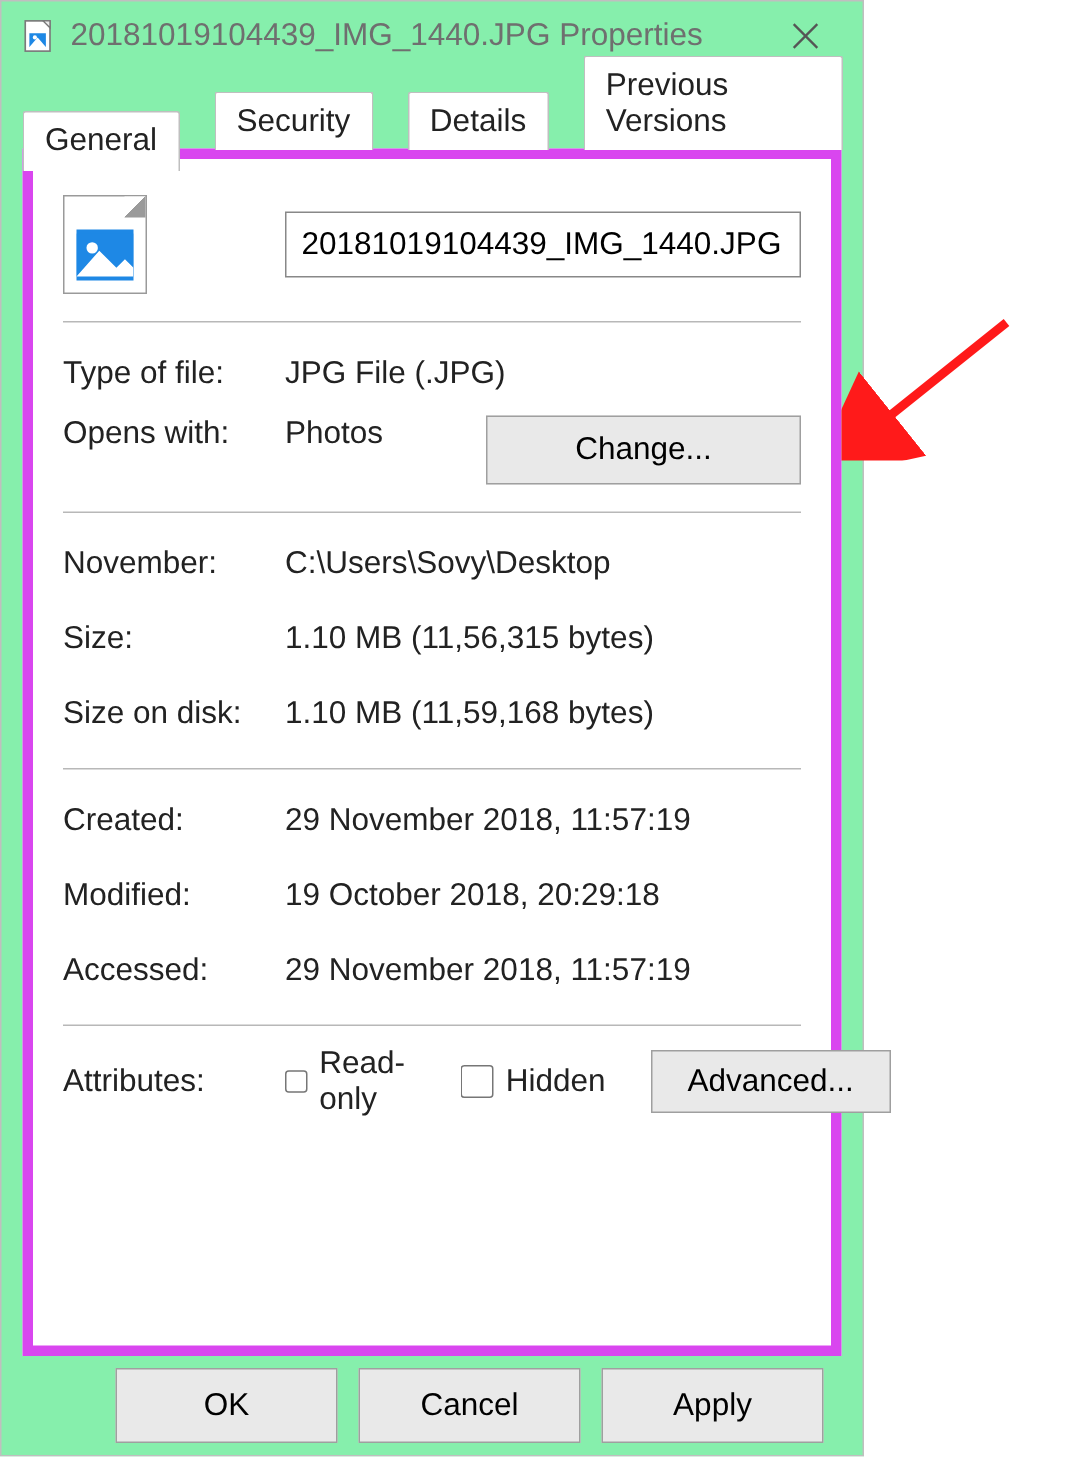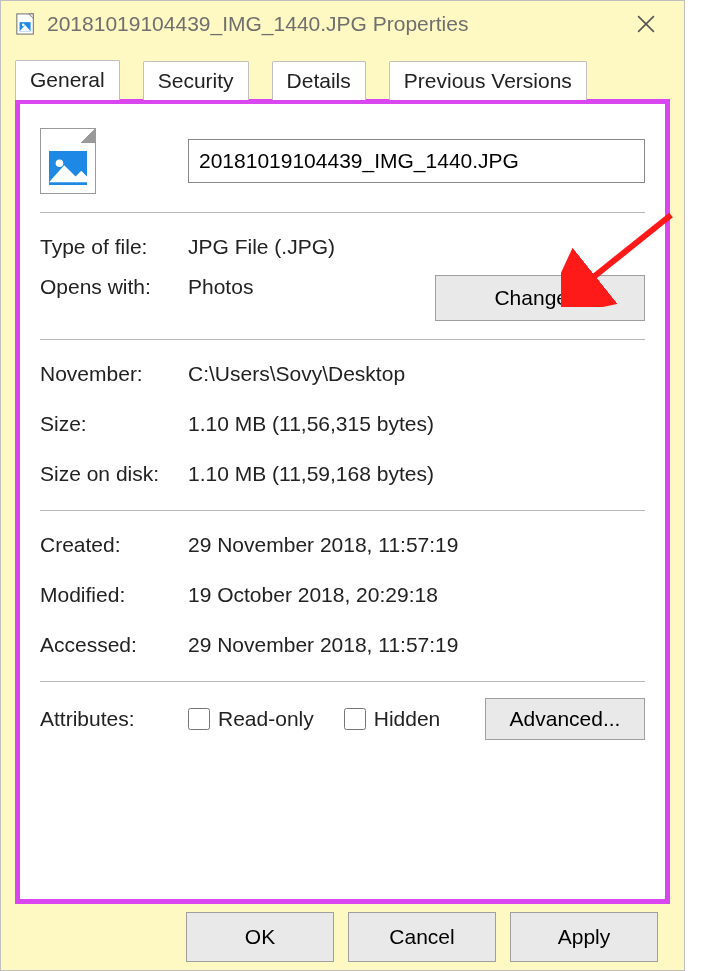--- a/index.html
+++ b/index.html
@@ -7,27 +7,27 @@
     padding: 0;
     width: 720px;
     height: 971px;
     font-family: "Segoe UI", Tahoma, sans-serif;
     font-size: 20px;
     color: #222;
     background: #fff;
     overflow: hidden;
   }
   .window {
-    width: 685px;
+    width: 576px;
     height: 971px;
     border: 1px solid #bfbfbf;
     box-sizing: border-box;
     display: flex;
     flex-direction: column;
-    background: #fef9c3;
+    background: #86efac;
     position: relative;
   }
   .titlebar {
     height: 46px;
     display: flex;
     align-items: center;
     padding: 0 8px 0 14px;
     box-sizing: border-box;
   }
   .titlebar .title-icon {
@@ -81,29 +81,29 @@
     position: relative;
     top: 1px;
     cursor: pointer;
     border-top-left-radius: 2px;
     border-top-right-radius: 2px;
   }
   .tab.active {
     background: #fff;
     z-index: 3;
     padding-bottom: 8px;
-    top: 1px;
+    top: 15px;
   }
   .tab:not(.active) {
     background: #fff;
     margin-left: 24px;
   }
 
   .tab-panel {
-    border: 5px solid #d946ef;
+    border: 7px solid #d946ef;
     background: #fff;
     flex: 1 1 auto;
     box-sizing: border-box;
     padding: 24px 20px 16px 20px;
     position: relative;
     z-index: 1;
   }
 
   .row {
     display: flex;

